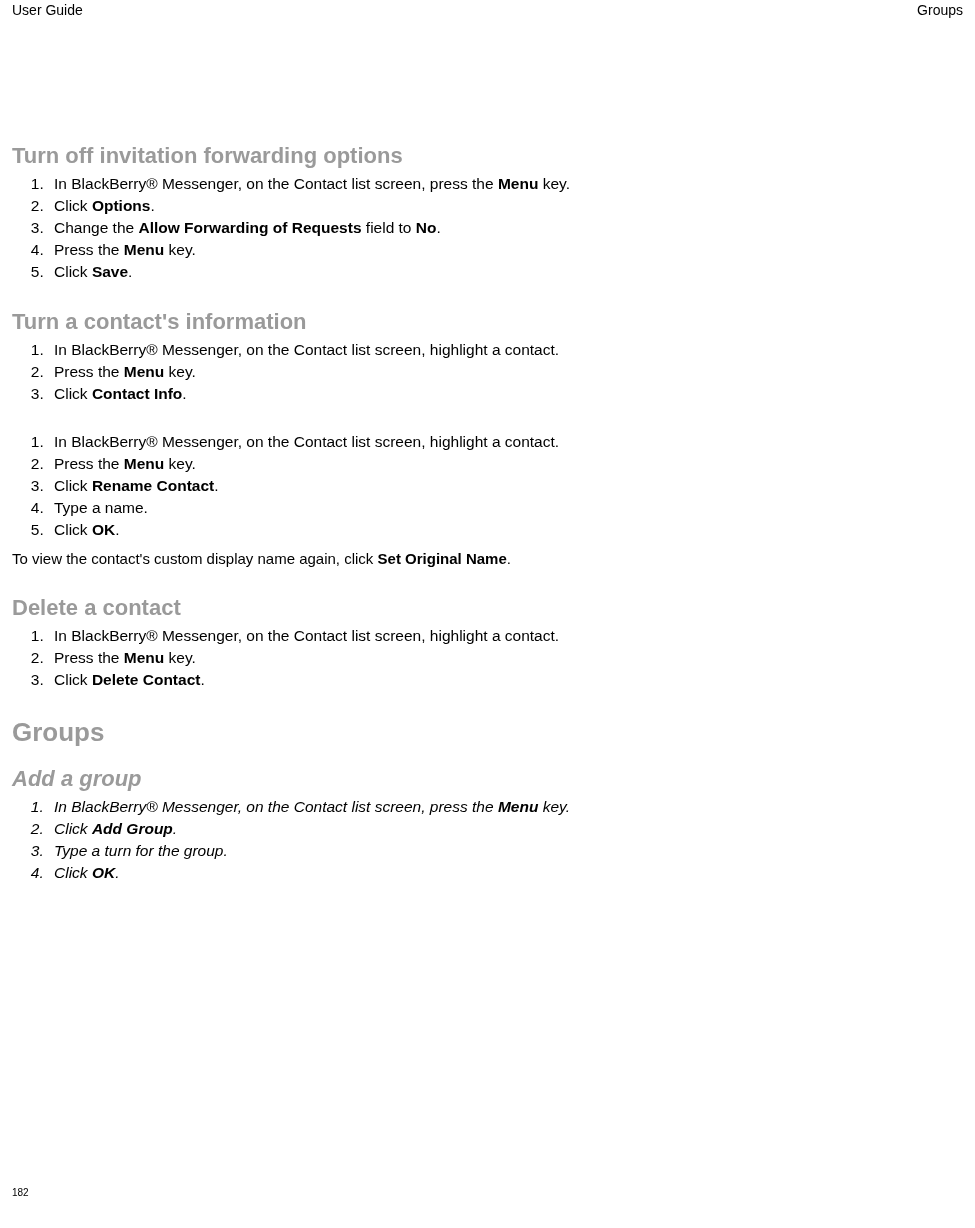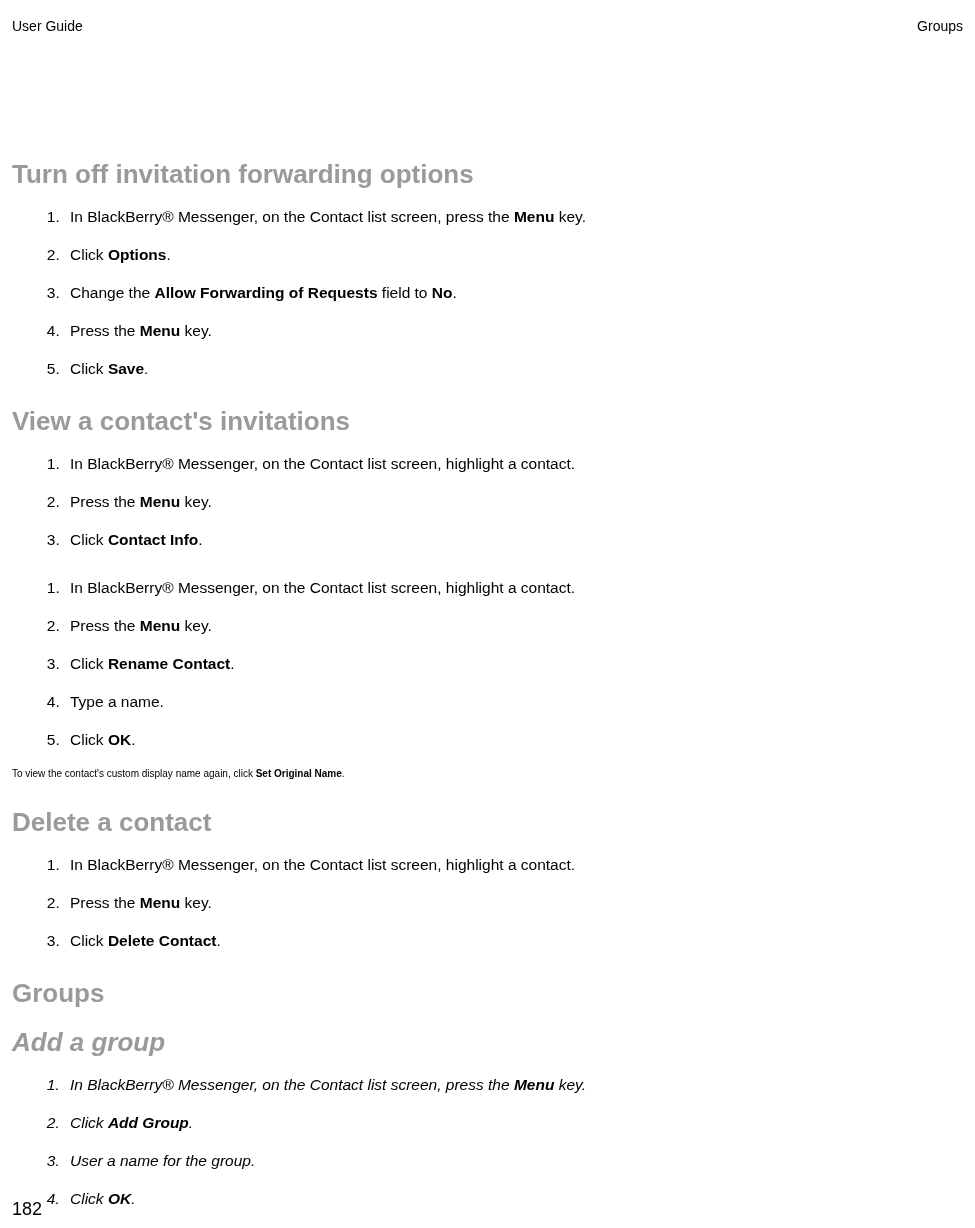--- a/index.html
+++ b/index.html
@@ -8,74 +8,74 @@
     padding: 0;
     background: #ffffff;
     color: #000000;
     font-family: "Segoe UI", "Helvetica Neue", Arial, sans-serif;
   }
   .page {
     width: 975px;
     height: 1228px;
     position: relative;
     box-sizing: border-box;
-    padding: 18px 12px 0 12px;
+    padding: 2px 12px 0 12px;
   }
   .header {
     display: flex;
     justify-content: space-between;
     font-size: 14px;
     font-weight: 400;
     color: #000;
     margin-bottom: 125px;
   }
   .h2 {
-    font-size: 26px;
+    font-size: 22px;
     font-weight: 700;
     color: #9a9a9a;
     margin: 0 0 4px 0;
   }
   .h1 {
     font-size: 26px;
     font-weight: 700;
     color: #9a9a9a;
     margin: 0 0 18px 0;
   }
   .intro {
     font-size: 15.5px;
     line-height: 1.35;
     margin: 2px 0 4px 2px;
   }
   .intro-note {
-    font-size: 10px;
+    font-size: 15px;
     line-height: 1.35;
-    margin: 0 0 0 0;
+    margin: 8px 0 0 0;
   }
   ol.steps {
     margin: 2px 0 0 0;
     padding-left: 36px;
     font-size: 15.5px;
     line-height: 1.42;
   }
   ol.steps li {
     padding-left: 6px;
-    margin: 16px;
+    margin: 0;
   }
   .section {
     margin-bottom: 26px;
   }
   .section-tight {
     margin-bottom: 22px;
     font-style: italic;
   }
   .pagenum {
     position: absolute;
     left: 12px;
-    bottom: 8px;
-    font-size: 18px;
+    bottom: 30px;
+    font-size: 10px;
   }
   b { font-weight: 700; }
 </style>
 </head>
 <body>
 <div class="page">
 
 <div class="header">
   <span>User Guide</span>
   <span>Groups</span>
@@ -86,21 +86,21 @@
   <ol class="steps">
     <li>In BlackBerry® Messenger, on the Contact list screen, press the <b>Menu</b> key.</li>
     <li>Click <b>Options</b>.</li>
     <li>Change the <b>Allow Forwarding of Requests</b> field to <b>No</b>.</li>
     <li>Press the <b>Menu</b> key.</li>
     <li>Click <b>Save</b>.</li>
   </ol>
 </div>
 
 <div class="section">
-  <div class="h2">View a contact's invitations</div>
+  <div class="h2">Turn a contact's information</div>
   <ol class="steps">
     <li>In BlackBerry® Messenger, on the Contact list screen, highlight a contact.</li>
     <li>Press the <b>Menu</b> key.</li>
     <li>Click <b>Contact Info</b>.</li>
   </ol>
 </div>
 
 <div class="section">
   <ol class="steps">
     <li>In BlackBerry® Messenger, on the Contact list screen, highlight a contact.</li>
@@ -121,20 +121,20 @@
   </ol>
 </div>
 
 <div class="h1">Groups</div>
 
 <div class="section-tight">
   <div class="h2">Add a group</div>
   <ol class="steps">
     <li>In BlackBerry® Messenger, on the Contact list screen, press the <b>Menu</b> key.</li>
     <li>Click <b>Add Group</b>.</li>
-    <li>User a name for the group.</li>
+    <li>Type a turn for the group.</li>
     <li>Click <b>OK</b>.</li>
   </ol>
 </div>
 
 <div class="pagenum">182</div>
 
 </div>
 
 </body></html>

